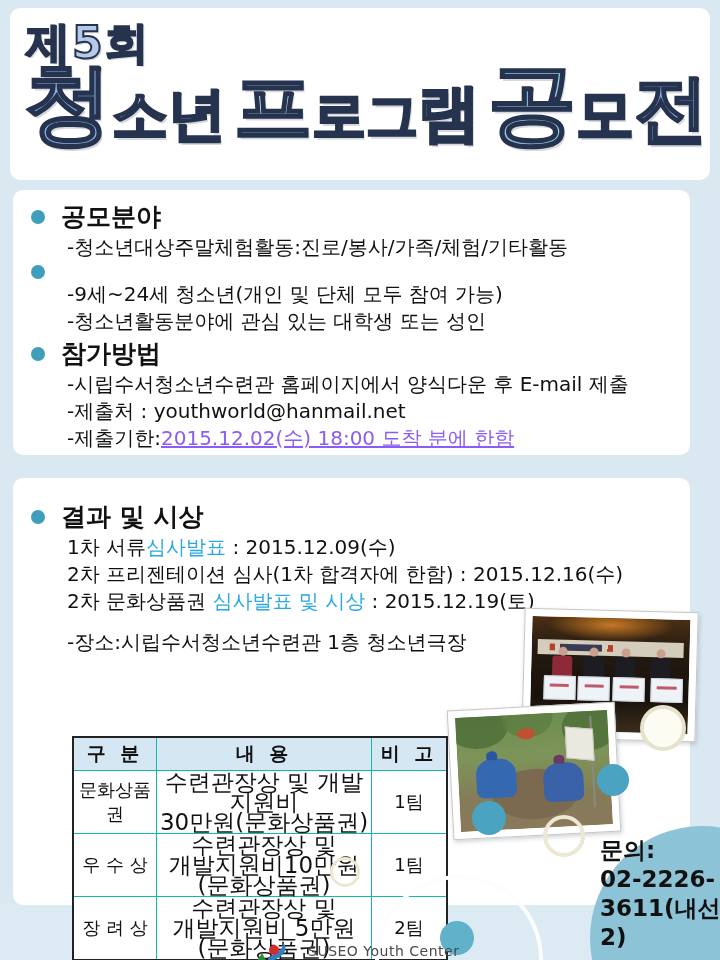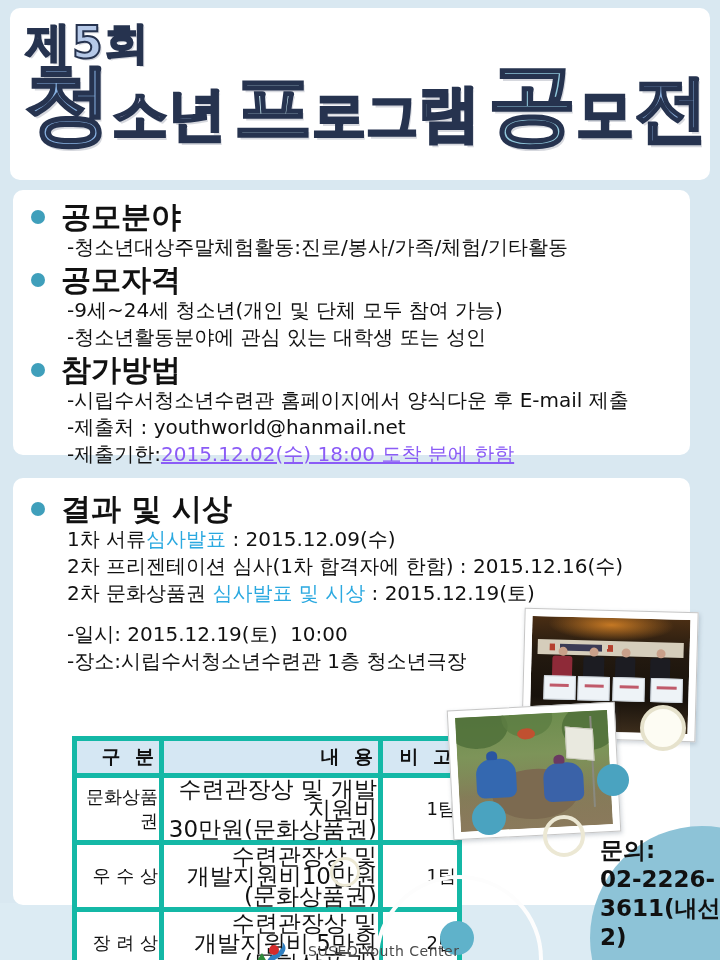--- a/index.html
+++ b/index.html
@@ -32,30 +32,30 @@
   .l5{font-size:52px;color:#bed6ee;}
   .l6{font-size:62px;color:#c8e8f0;}
   .l7{font-size:88px;color:#90c8dc;}
   .l8{font-size:58px;color:#accce8;}
   .l9{font-size:74px;color:#86abd8;}
 
   
   .content{padding-top:8px;}
   .hrow{display:flex;align-items:center;margin:4px 0 2px 18px;}
   .bullet{width:14px;height:14px;border-radius:50%;background:#3f9fbb;margin-right:16px;flex:0 0 auto;}
-  .htext{font-size:30px;font-weight:bold;color:#111;line-height:30px;}
+  .htext{font-size:25px;font-weight:bold;color:#111;line-height:30px;}
   .bline{margin-left:54px;font-size:20px;color:#111;line-height:27px;white-space:pre;}
   .blue-seg{color:#2ba9e0;}
   .link-seg{color:#8b5cf6;text-decoration:underline;font-weight:normal;}
   .sec-gap{height:14px;}
 
   
   .awards{position:absolute;left:59px;top:258px;border-collapse:collapse;
     border:2px solid #222;background:#fff;}
-  .awards th,.awards td{border:5px solid #14b8a6;text-align:right;vertical-align:middle;color:#111;}
+  .awards th,.awards td{border:1px solid #14b8a6;text-align:center;vertical-align:middle;color:#111;}
   .awards th{background:#d5e7f3;font-size:19px;font-weight:bold;height:30px;letter-spacing:4px;}
   .awards td{font-size:18px;}
   .awards .col-grade{width:80px;}
   .awards .col-detail{width:212px;}
   .awards .col-count{width:72px;}
   .awards td .d1,.awards td .d2{font-size:23px;line-height:20px;}
   .awards tr.r{height:41px;}
 
   
   .photo{position:absolute;background:#fff;padding:7px;border:1px solid #c6c6c6;
@@ -149,47 +149,45 @@
   <div class="wbox box-a">
     <div class="content">
       <div class="hrow">
         <span class="bullet"></span>
         <span class="htext">공모분야</span>
       </div>
       <div class="bline">-청소년대상주말체험활동:진로/봉사/가족/체험/기타활동</div>
 
       <div class="hrow">
         <span class="bullet"></span>
-        <span class="htext">공모자격</span>
       </div>
       <div class="bline">-9세~24세 청소년(개인 및 단체 모두 참여 가능)</div>
       <div class="bline">-청소년활동분야에 관심 있는 대학생 또는 성인</div>
 
       <div class="hrow">
         <span class="bullet"></span>
         <span class="htext">참가방법</span>
       </div>
       <div class="bline">-시립수서청소년수련관 홈페이지에서 양식다운 후 E-mail 제출</div>
       <div class="bline">-제출처 : youthworld@hanmail.net</div>
       <div class="bline"><span>-제출기한:</span><span class="link-seg">2015.12.02(수) 18:00 도착 분에 한함</span></div>
     </div>
   </div>
 
   <div class="wbox box-b">
-    <div class="content" style="padding-top:12px;">
+    <div class="content" style="padding-top:20px;">
       <div class="hrow">
         <span class="bullet"></span>
         <span class="htext">결과 및 시상</span>
       </div>
       <div class="bline"><span>1차 서류</span><span class="blue-seg">심사발표</span><span> : 2015.12.09(수)</span></div>
       <div class="bline">2차 프리젠테이션 심사(1차 합격자에 한함) : 2015.12.16(수)</div>
       <div class="bline"><span>2차 문화상품권 </span><span class="blue-seg">심사발표 및 시상</span><span> : 2015.12.19(토)</span></div>
 
       <div class="sec-gap"></div>
-      <div class="bline">-일시: 2015.12.19(토)  10:00</div>
       <div class="bline">-장소:시립수서청소년수련관 1층 청소년극장</div>
     </div>
 
     <table class="awards">
       <tbody>
           <tr>
         <th class="col-grade">구 분</th>
         <th class="col-detail">내 용</th>
         <th class="col-count">비 고</th>
       </tr>

